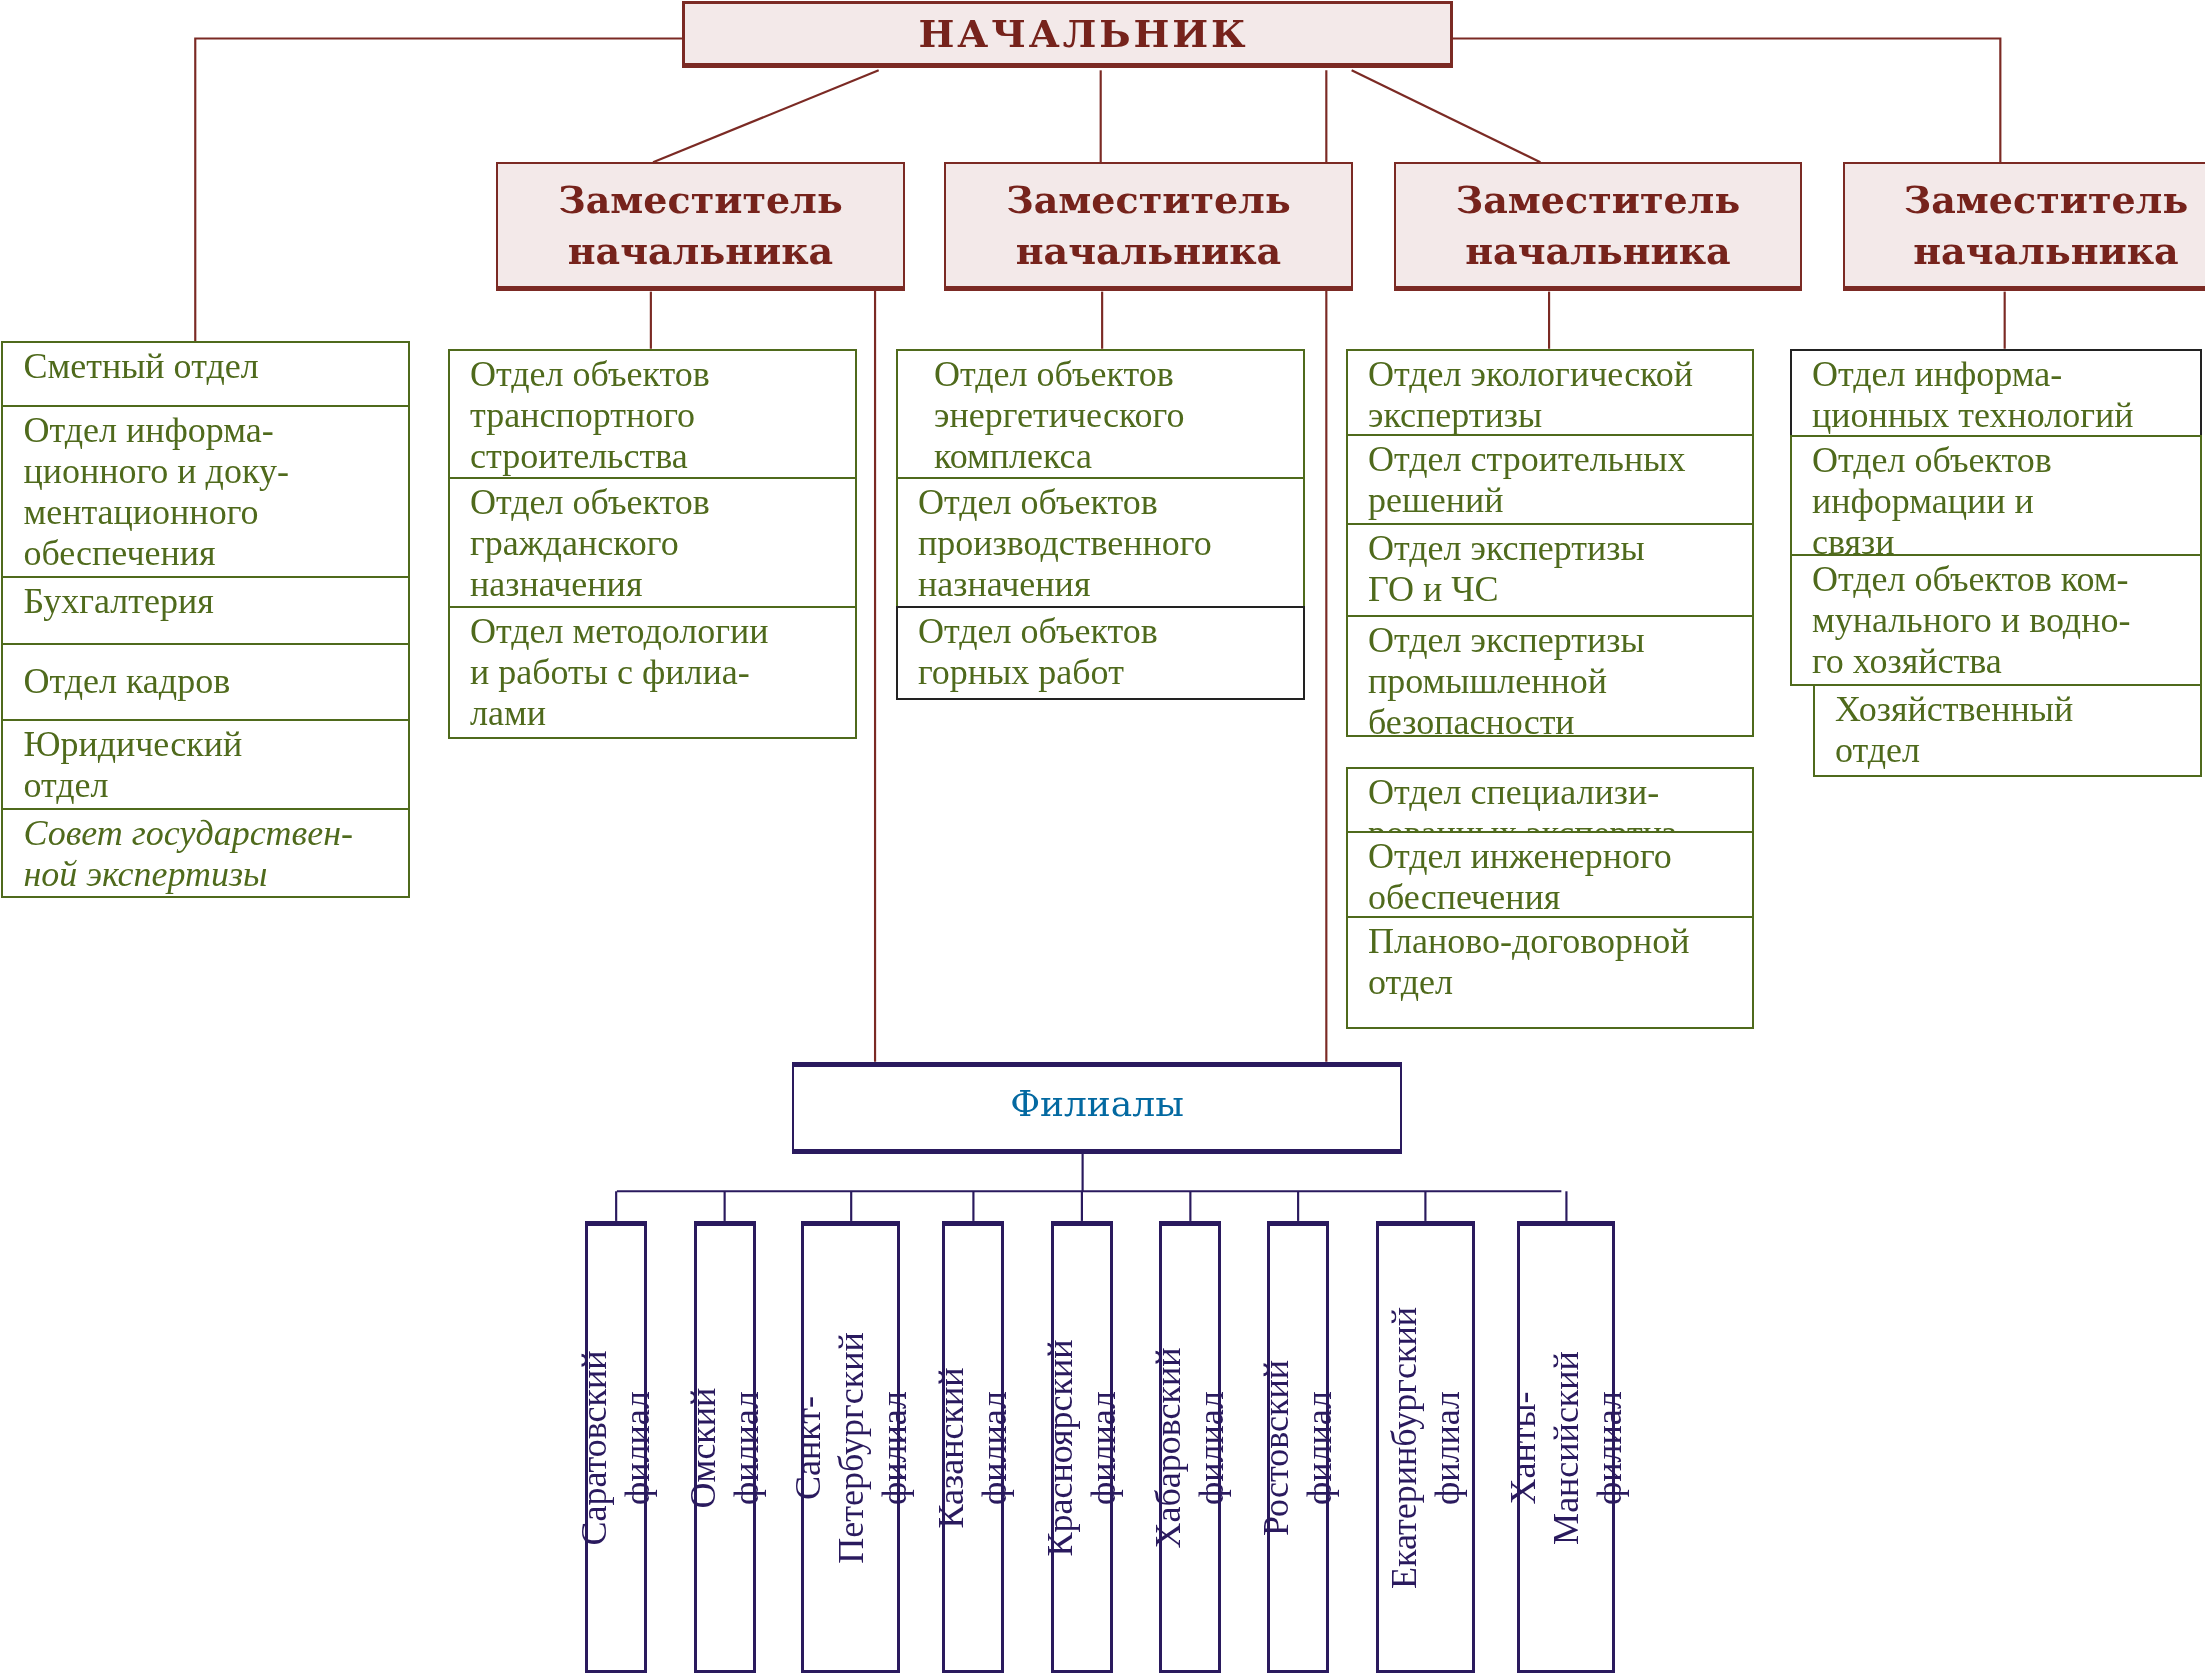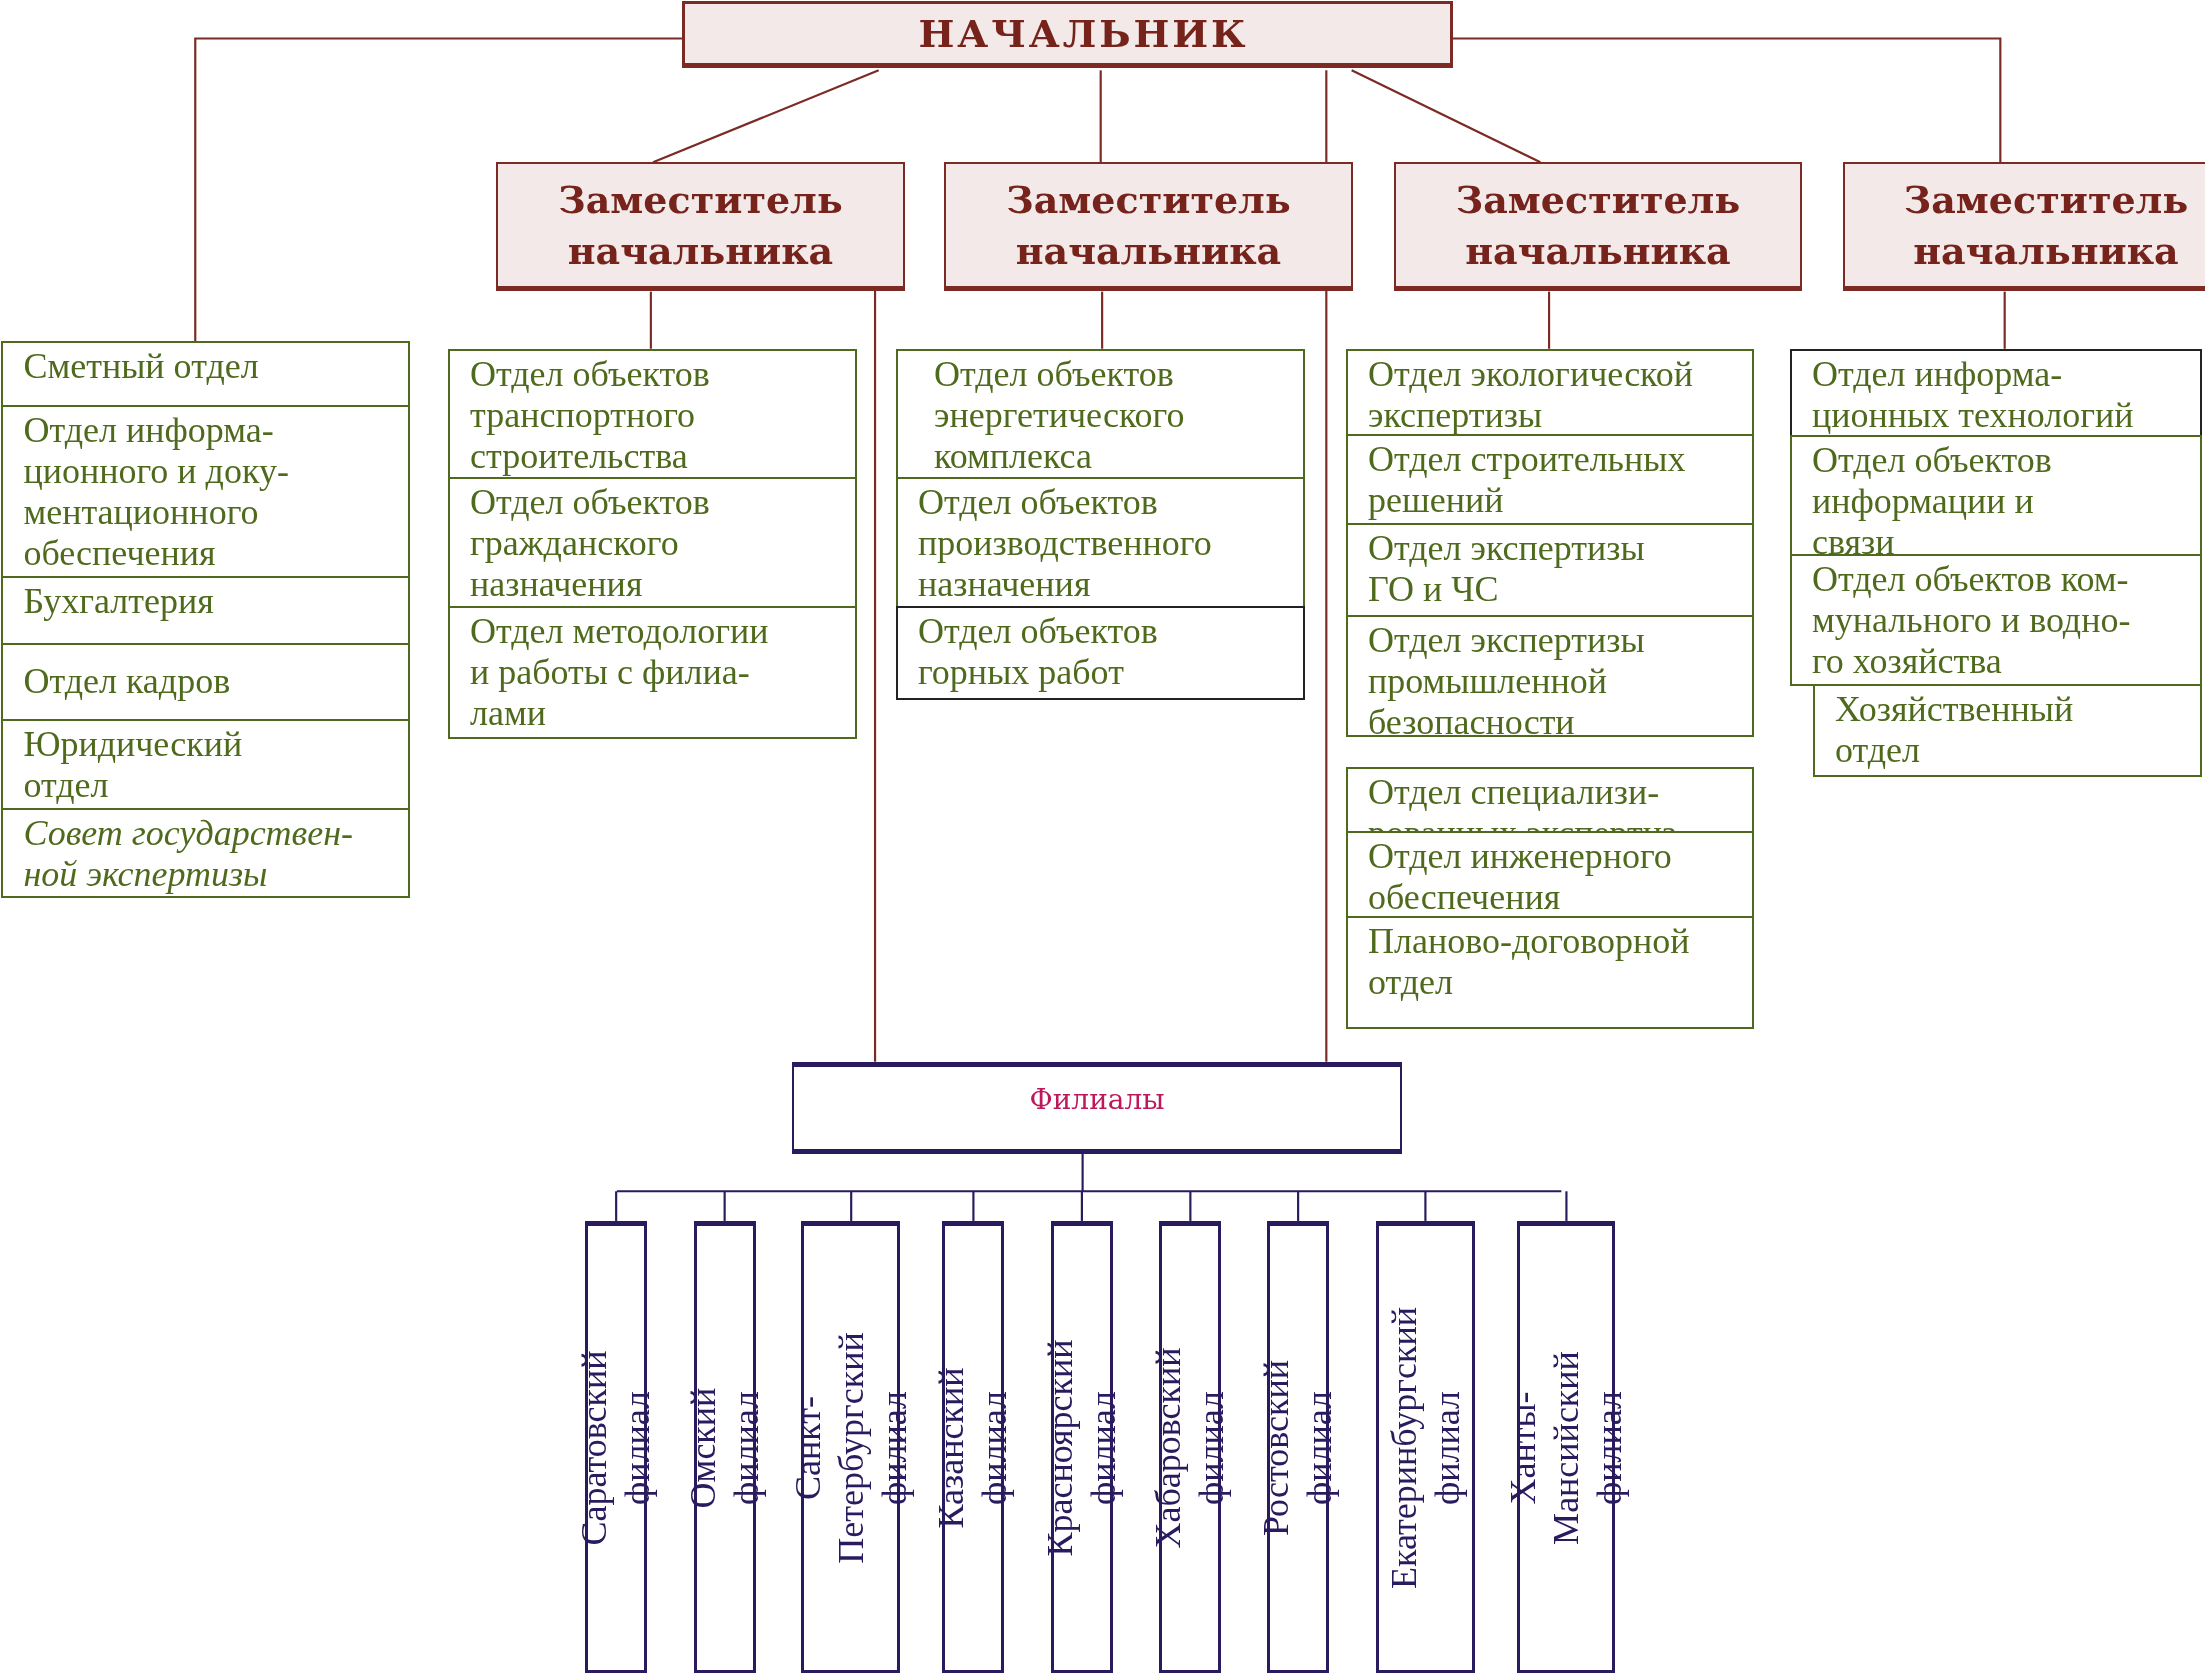--- a/index.html
+++ b/index.html
@@ -15,21 +15,21 @@
   .deputy span { font-family:"DejaVu Serif", serif; font-weight:bold; color:#76231c;
     font-size:38px; line-height:51px; white-space:pre-line; }
   .dept-col { position:absolute; box-sizing:border-box; }
   .dept { position:absolute; left:0; right:0; box-sizing:border-box; border:2.9px solid #4f6a1c;
     background:#ffffff; padding:2.9px 0 0 20px; overflow:hidden; }
   .dept.dark { border-color:#222222; }
   .dept span { font-family:"Liberation Serif", serif; color:#4f6a1c; font-size:36px;
     line-height:41px; white-space:pre-line; display:block; }
   .branches-box { background:#ffffff; border:2.9px solid #2a1a5e; border-top-width:5.8px; border-bottom-width:5.8px;
     display:flex; align-items:flex-start; justify-content:center; padding-top:16px; }
-  .branches-box span { font-family:"DejaVu Serif", serif; color:#be185d; font-size:28px; }
+  .branches-box span { font-family:"DejaVu Serif", serif; color:#0369a1; font-size:36px; }
   .branch { background:#ffffff; border:3.6px solid #2a1a5e; border-top-width:5.8px; }
   .branch .rot { position:absolute; left:50%; top:50%; transform:translate(-50%,-50%) rotate(-90deg);
     white-space:pre-line; text-align:center; font-family:"Liberation Serif", serif; color:#2a1a5e;
     font-size:36px; line-height:43px; }
 </style>
 </head>
 <body>
 
 <div id="canvas">
 

